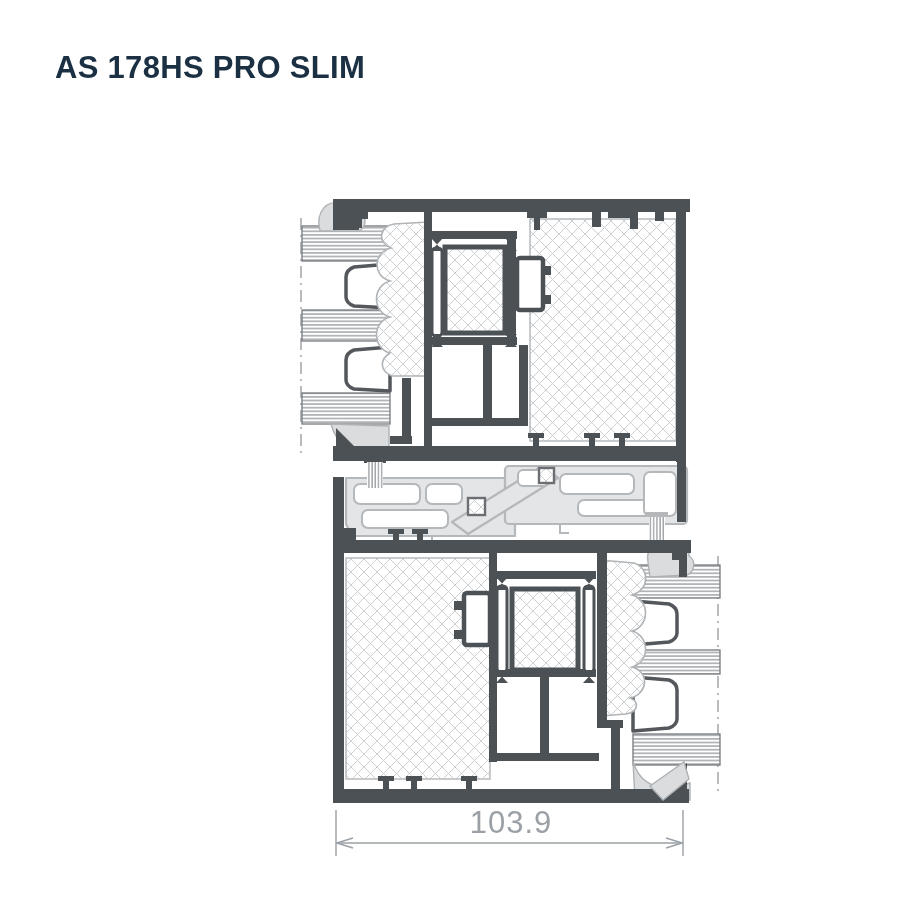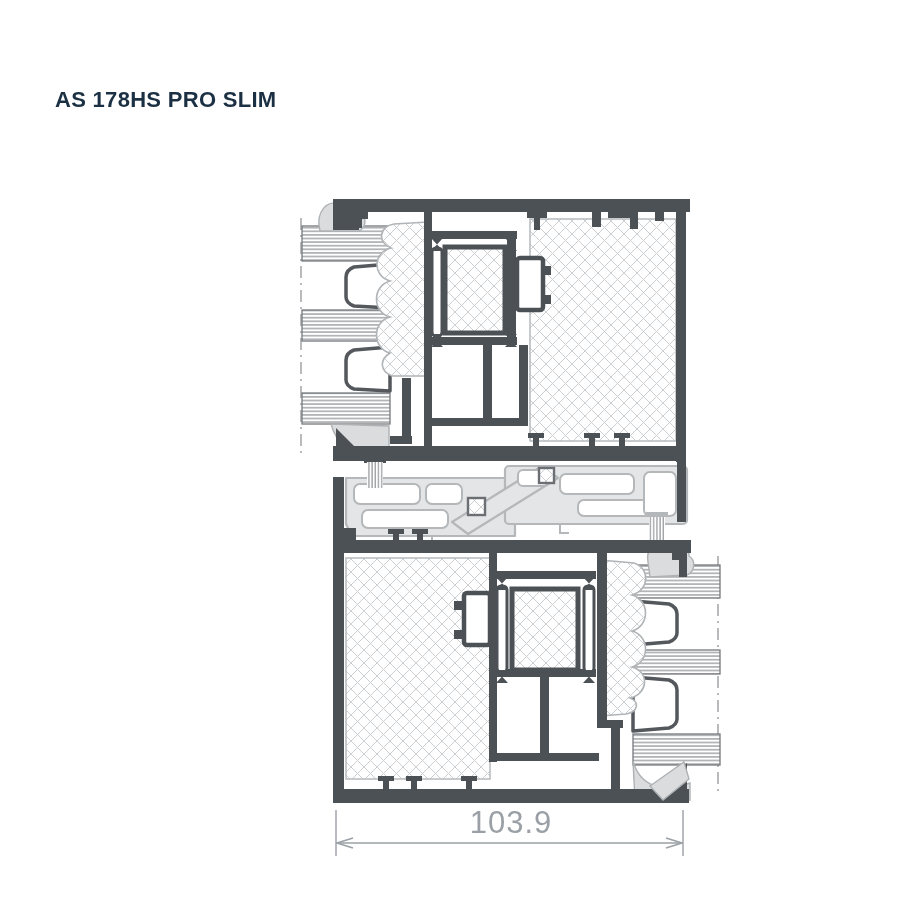--- a/index.html
+++ b/index.html
@@ -1,18 +1,18 @@
 <!DOCTYPE html>
 <html><head>
 <meta charset="utf-8">
 <style>
   html,body{margin:0;padding:0;}
   body{width:906px;height:906px;background:#ffffff;font-family:"Liberation Sans",sans-serif;overflow:hidden;}
   .page{position:relative;width:906px;height:906px;background:#ffffff;}
-  .title{position:absolute;left:55px;top:50px;font-size:22px;font-weight:bold;color:#1b3143;letter-spacing:.3px;white-space:nowrap;margin-top:37px;}
+  .title{position:absolute;left:55px;top:50px;font-size:31px;font-weight:bold;color:#1b3143;letter-spacing:.3px;white-space:nowrap;}
   svg{position:absolute;left:0;top:0;}
   .glass{fill:url(#gl);stroke:#75797d;stroke-width:1.3;}
   .spacer{fill:#ffffff;stroke:#54585c;stroke-width:3.5;stroke-linejoin:round;}
   .gasket{fill:#dadcdd;stroke:#aeb2b5;stroke-width:1.4;}
   .foam{fill:url(#xh);stroke:#b0b4b7;stroke-width:1.6;}
   .dark{fill:#4c5156;stroke:none;}
   .panel{fill:url(#xh);stroke:#b7babd;stroke-width:1.5;}
   .metal{fill:#e3e5e6;stroke:#b4b8bb;stroke-width:2.2;stroke-linejoin:round;}
   .chamber{fill:#ffffff;stroke:#b4b8bb;stroke-width:2;}
   .fitting{fill:url(#xh);stroke:#6b6f73;stroke-width:2.4;}

